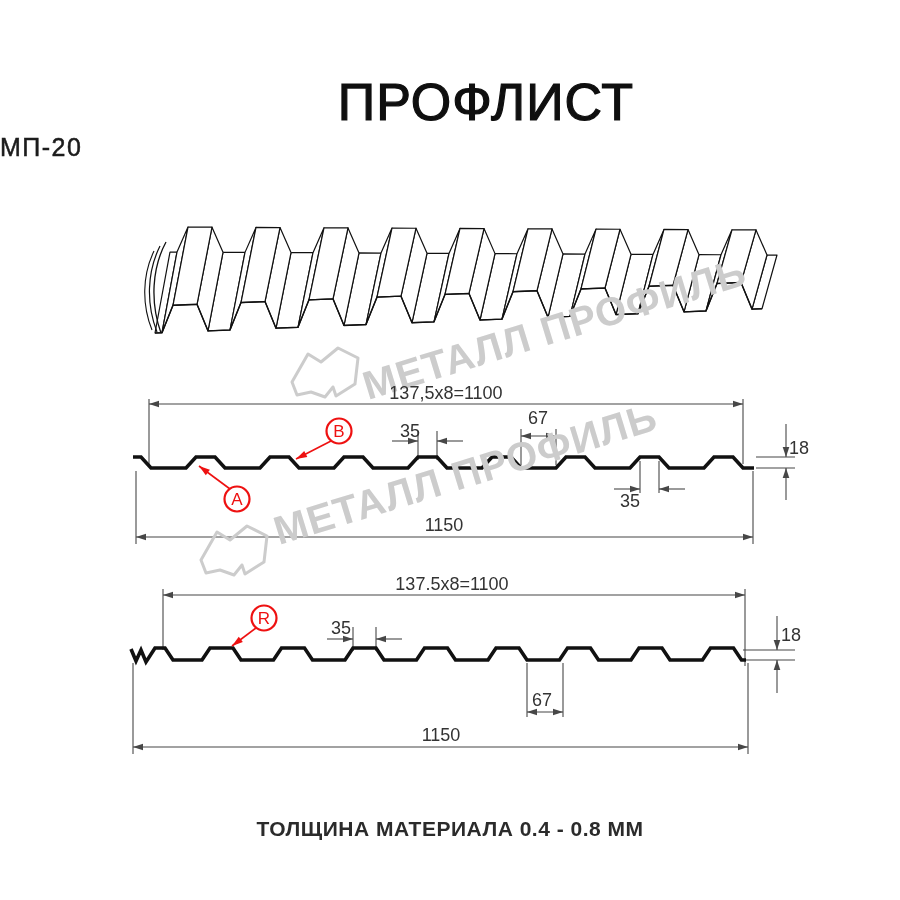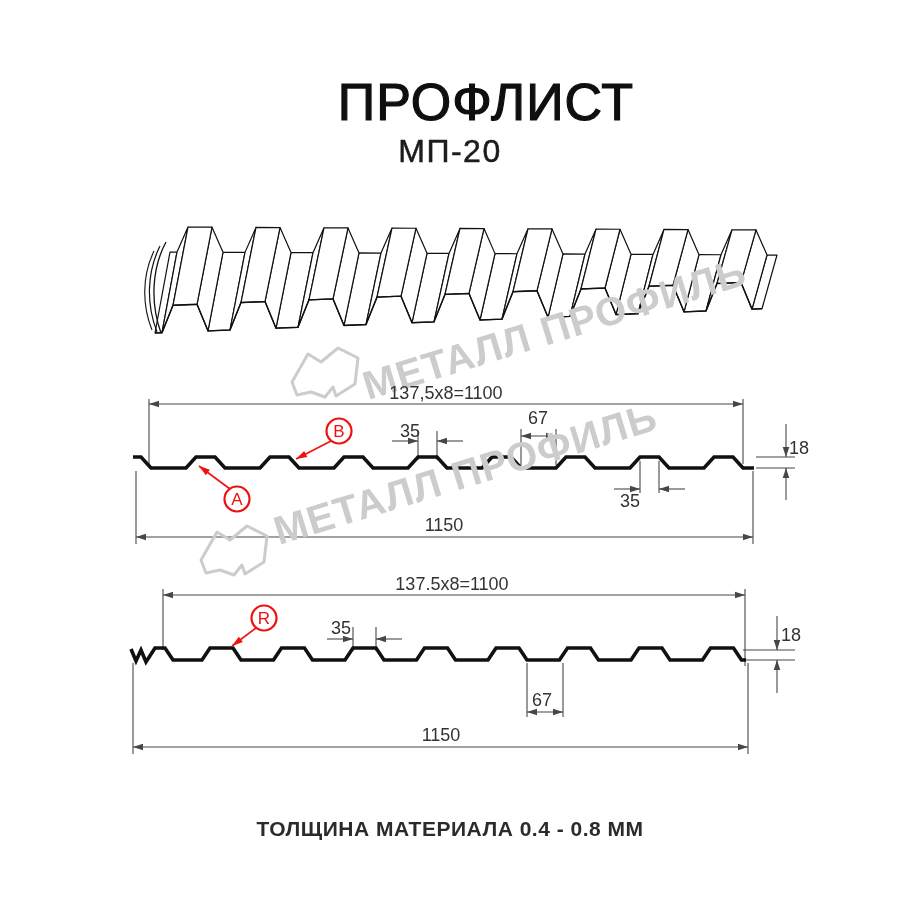--- a/index.html
+++ b/index.html
@@ -1,22 +1,22 @@
 <!DOCTYPE html>
 <html><head>
 <meta charset="utf-8">
 <style>
   html,body{margin:0;padding:0;background:#fff;}
   .page{position:relative;width:900px;height:900px;background:#ffffff;overflow:hidden;
         font-family:"Liberation Sans",sans-serif;}
   .title{position:absolute;top:72px;left:0;width:100%;text-align:center;
          font-size:52px;font-weight:normal;color:#0f0f0f;letter-spacing:1px;padding-left:36px;
          -webkit-text-stroke:1.2px #0f0f0f;}
-  .subtitle{position:absolute;top:133px;left:0;width:100%;text-align:center;
-            font-size:32px;color:#1c1c1c;letter-spacing:1.5px;-webkit-text-stroke:0.5px #1c1c1c;}
+  .subtitle{position:absolute;top:133px;left:0;width:100%;text-align:left;
+            font-size:25px;color:#1c1c1c;letter-spacing:1.5px;-webkit-text-stroke:0.5px #1c1c1c;}
   .footer{position:absolute;top:789px;left:0;width:100%;text-align:center;
           font-size:21px;font-weight:bold;color:#2b2b2b;letter-spacing:0.5px;margin-top:28px;}
   svg.canvas{position:absolute;top:0;left:0;}
   text.dim{font-size:18px;fill:#333333;font-family:"Liberation Sans",sans-serif;}
   text.red{font-size:17px;fill:#ee1111;font-family:"Liberation Sans",sans-serif;}
   text.wm{font-size:40px;font-weight:bold;letter-spacing:1px;fill:#cccccc;
           font-family:"Liberation Sans",sans-serif;}
 </style>
 </head>
 <body>

